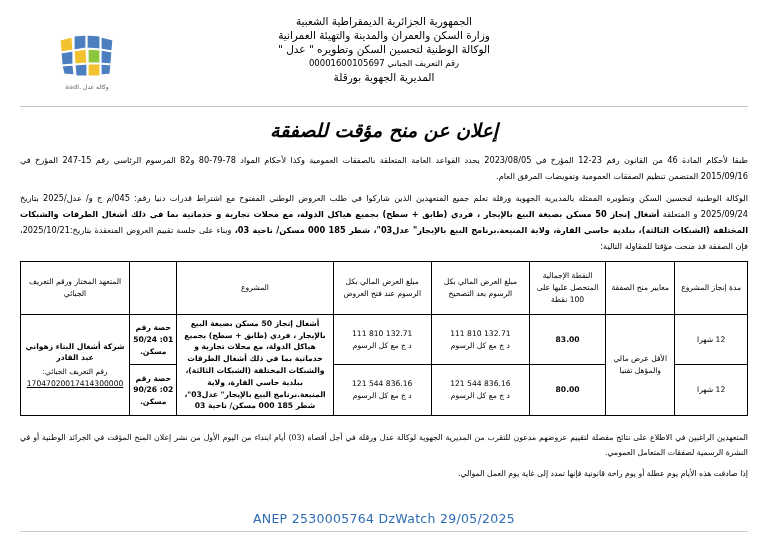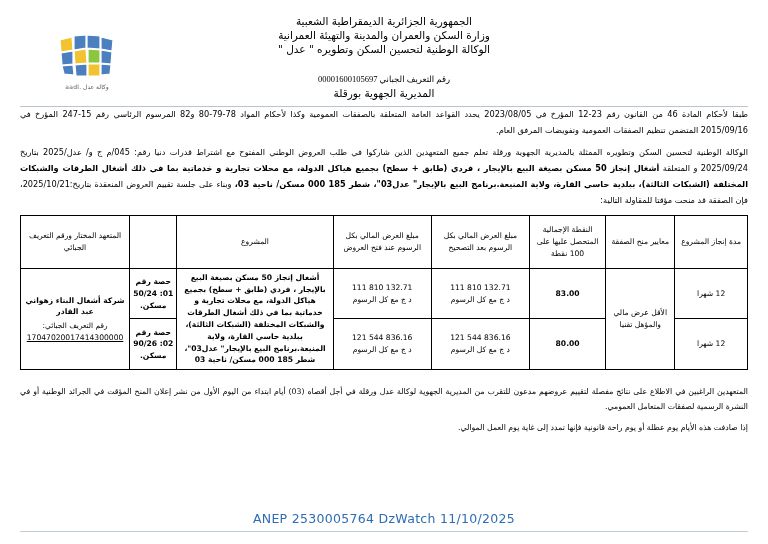--- a/index.html
+++ b/index.html
@@ -40,22 +40,21 @@
     white-space: nowrap;
   }
   .org-line.agency {
     letter-spacing: 2.2px;
   }
   .org-line.ministry {
     letter-spacing: 1.4px;
   }
   .tax-line {
     font-size: 8.5px;
-    margin-top: 17px;
-    font-family: Liberation Serif, serif;
+    margin-top: 1px;
   }
   .dir-line {
     font-size: 10.5px;
     letter-spacing: 5px;
     margin-top: 1px;
     white-space: nowrap;
   }
   .addr-line {
     font-size: 8.5px;
     margin-top: 1px;
@@ -255,20 +254,21 @@
       <div class="tax-line">
         <span>رقم التعريف الجباني</span>
         <span>00001600105697</span>
       </div>
       <div class="dir-line">المديرية الجهوية بورقلة</div>
     </div>
   </div>
 
   <hr class="rule">
 
+  <div class="title">إعلان عن منح مؤقت للصفقة</div>
 
   <p class="para">طبقا لأحكام المادة 46 من القانون رقم 23-12 المؤرخ في 2023/08/05 يحدد القواعد العامة المتعلقة بالصفقات العمومية وكذا لأحكام المواد 78-79-80 و82 المرسوم الرئاسي رقم 15-247 المؤرخ في 2015/09/16 المتضمن تنظيم الصفقات العمومية وتفويضات المرفق العام.</p>
 
   <p class="para">
     <span>الوكالة الوطنية لتحسين السكن وتطويره الممثلة بالمديرية الجهوية ورقلة تعلم جميع المتعهدين الذين شاركوا في طلب العروض الوطني المفتوح مع اشتراط قدرات دنيا رقم: 045/م ج و/ عدل/2025 بتاريخ 2025/09/24 و المتعلقة</span>
     <b>أشغال إنجاز 50 مسكن بصيغة البيع بالإيجار ، فردي (طابق + سطح) بجميع هياكل الدولة، مع محلات تجارية و خدماتية بما في ذلك أشغال الطرقات والشبكات المختلفة (الشبكات الثالثة)، ببلدية حاسي القارة، ولاية المنيعة.برنامج البيع بالإيجار" عدل03"، شطر 185 000 مسكن/ ناحية 03،</b>
     <span>وبناء على جلسة تقييم العروض المنعقدة بتاريخ:2025/10/21، فإن الصفقة قد منحت مؤقتا للمقاولة التالية:</span>
   </p>
 
   <table class="award">
@@ -330,17 +330,17 @@
       </tr>
     </tbody>
   </table>
 
   <div class="footnotes">
     <p class="footnote">المتعهدين الراغبين في الاطلاع على نتائج مفصلة لتقييم عروضهم مدعون للتقرب من المديرية الجهوية لوكالة عدل ورقلة في أجل أقصاه (03) أيام ابتداء من اليوم الأول من نشر إعلان المنح المؤقت في الجرائد الوطنية أو في النشرة الرسمية لصفقات المتعامل العمومي.</p>
     <p class="footnote">إذا صادفت هذه الأيام يوم عطلة أو يوم راحة قانونية فإنها تمدد إلى غاية يوم العمل الموالي.</p>
   </div>
 
   <div class="footer">
-    <span class="footer-text">ANEP 2530005764 DzWatch 11/10/2025</span>
+    <span class="footer-text">ANEP 2530005764 DzWatch 29/05/2025</span>
     <hr class="footer-rule">
   </div>
 
 </div>
 
 </body></html>

